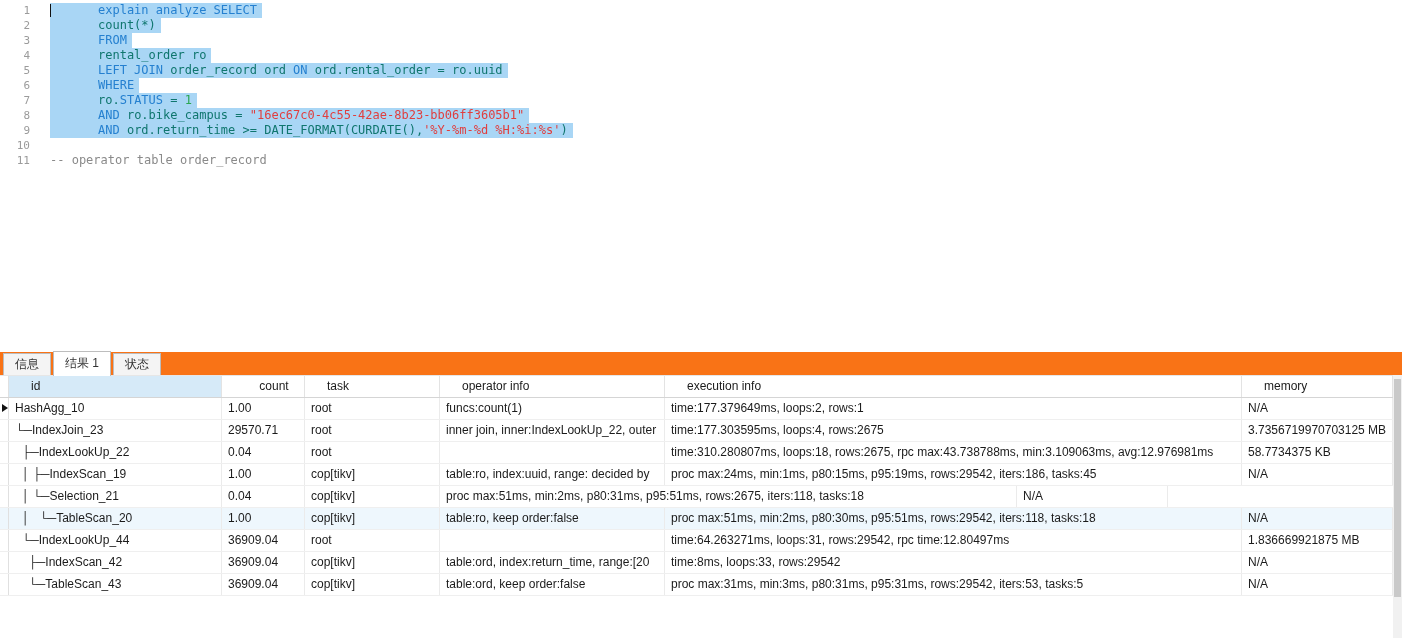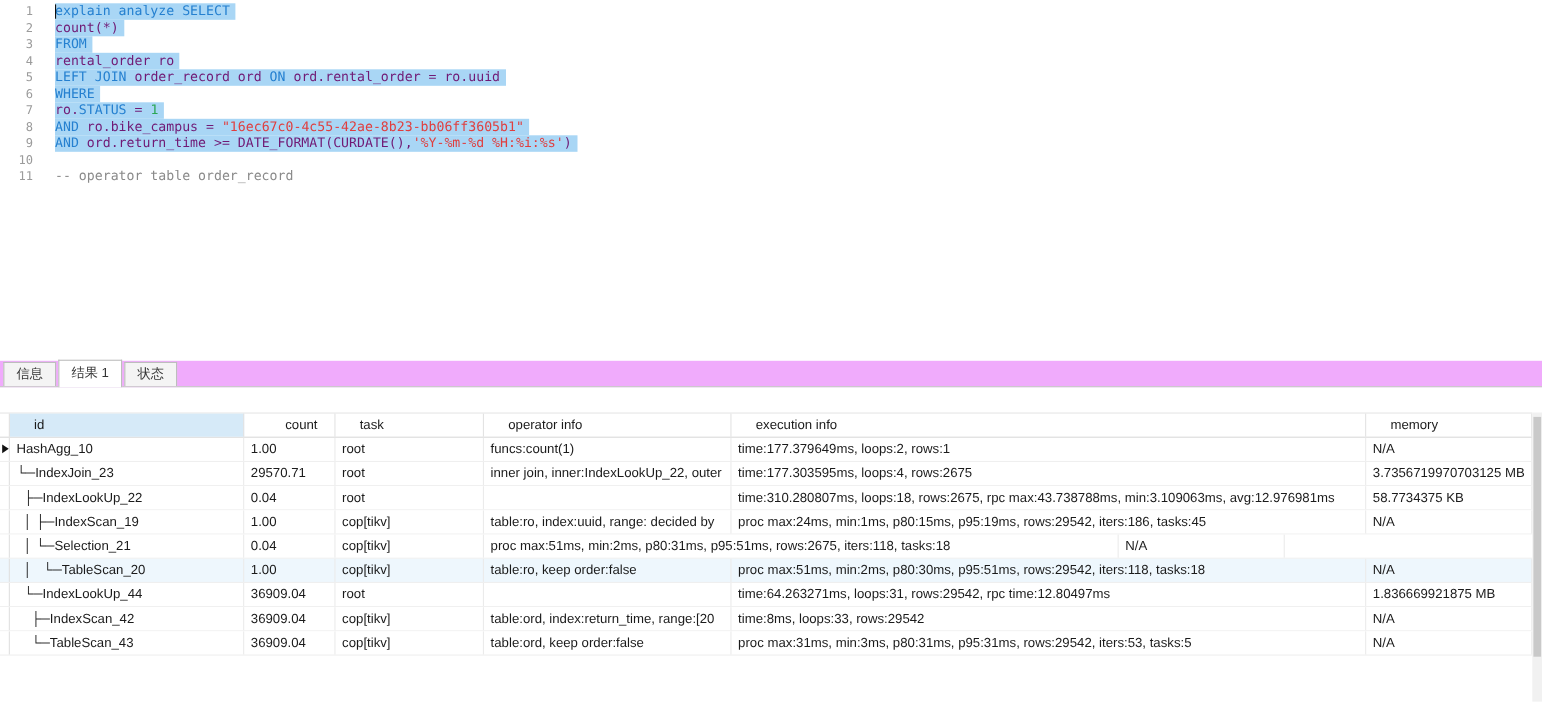--- a/index.html
+++ b/index.html
@@ -5,29 +5,29 @@
   html,body{margin:0;padding:0;}
   body{
     width:1402px;height:638px;position:relative;overflow:hidden;
     background:#ffffff;font-family:"Liberation Sans","DejaVu Sans",sans-serif;
   }
   
   .editor{position:absolute;top:0;left:0;width:1402px;height:344px;background:#fff;padding-top:3px;box-sizing:border-box;}
   .code-line{display:flex;height:15px;font:12px "DejaVu Sans Mono",monospace;align-items:center;}
   .ln{width:30px;flex:0 0 30px;text-align:right;color:#9b9b9b;font-size:11px;user-select:none;}
   .code{margin-left:20px;white-space:pre;line-height:15px;}
-  .sel{background:#a9d6f5;padding-right:5px;}
+  .sel{background:#a9d6f5;padding-right:5px;padding-left:48px;}
   .tok-kw{color:#2580d0;}
-  .tok-plain{color:#701a75;}
+  .tok-plain{color:#0f766e;}
   .tok-str{color:#e03e3e;}
   .tok-num{color:#2aa652;}
   .tok-comment{color:#8a8a8a;}
   .caret{position:absolute;left:50px;top:4px;width:1px;height:13px;background:#111;}
   
-  .tabbar{position:absolute;top:328px;left:0;width:1402px;height:24px;background:#f0abfc;
+  .tabbar{position:absolute;top:352px;left:0;width:1402px;height:24px;background:#f97316;
     border-bottom:1px solid #c9c9c9;display:flex;align-items:flex-end;padding-left:3px;box-sizing:border-box;}
   .tab{height:21px;line-height:21px;padding:0 11px;font-size:12px;color:#333;background:#f4f4f4;
     border:1px solid #bdbdbd;border-bottom:none;margin-right:2px;white-space:nowrap;cursor:default;}
   .tab.active{height:24px;line-height:23px;background:#fff;margin-bottom:-1px;z-index:2;position:relative;}
   
   .grid{position:absolute;top:375px;left:0;width:1393px;font-size:12px;color:#1b1b1b;}
   .grid-header{display:flex;height:21px;border-top:1px solid #e6e6e6;border-bottom:1px solid #d5d5d5;background:#fff;}
   .hcell{line-height:21px;padding-left:22px;border-right:1px solid #e3e3e3;box-sizing:border-box;
     overflow:hidden;white-space:pre;flex:0 0 auto;}
   .hcell.hl{background:#d6eaf8;}

